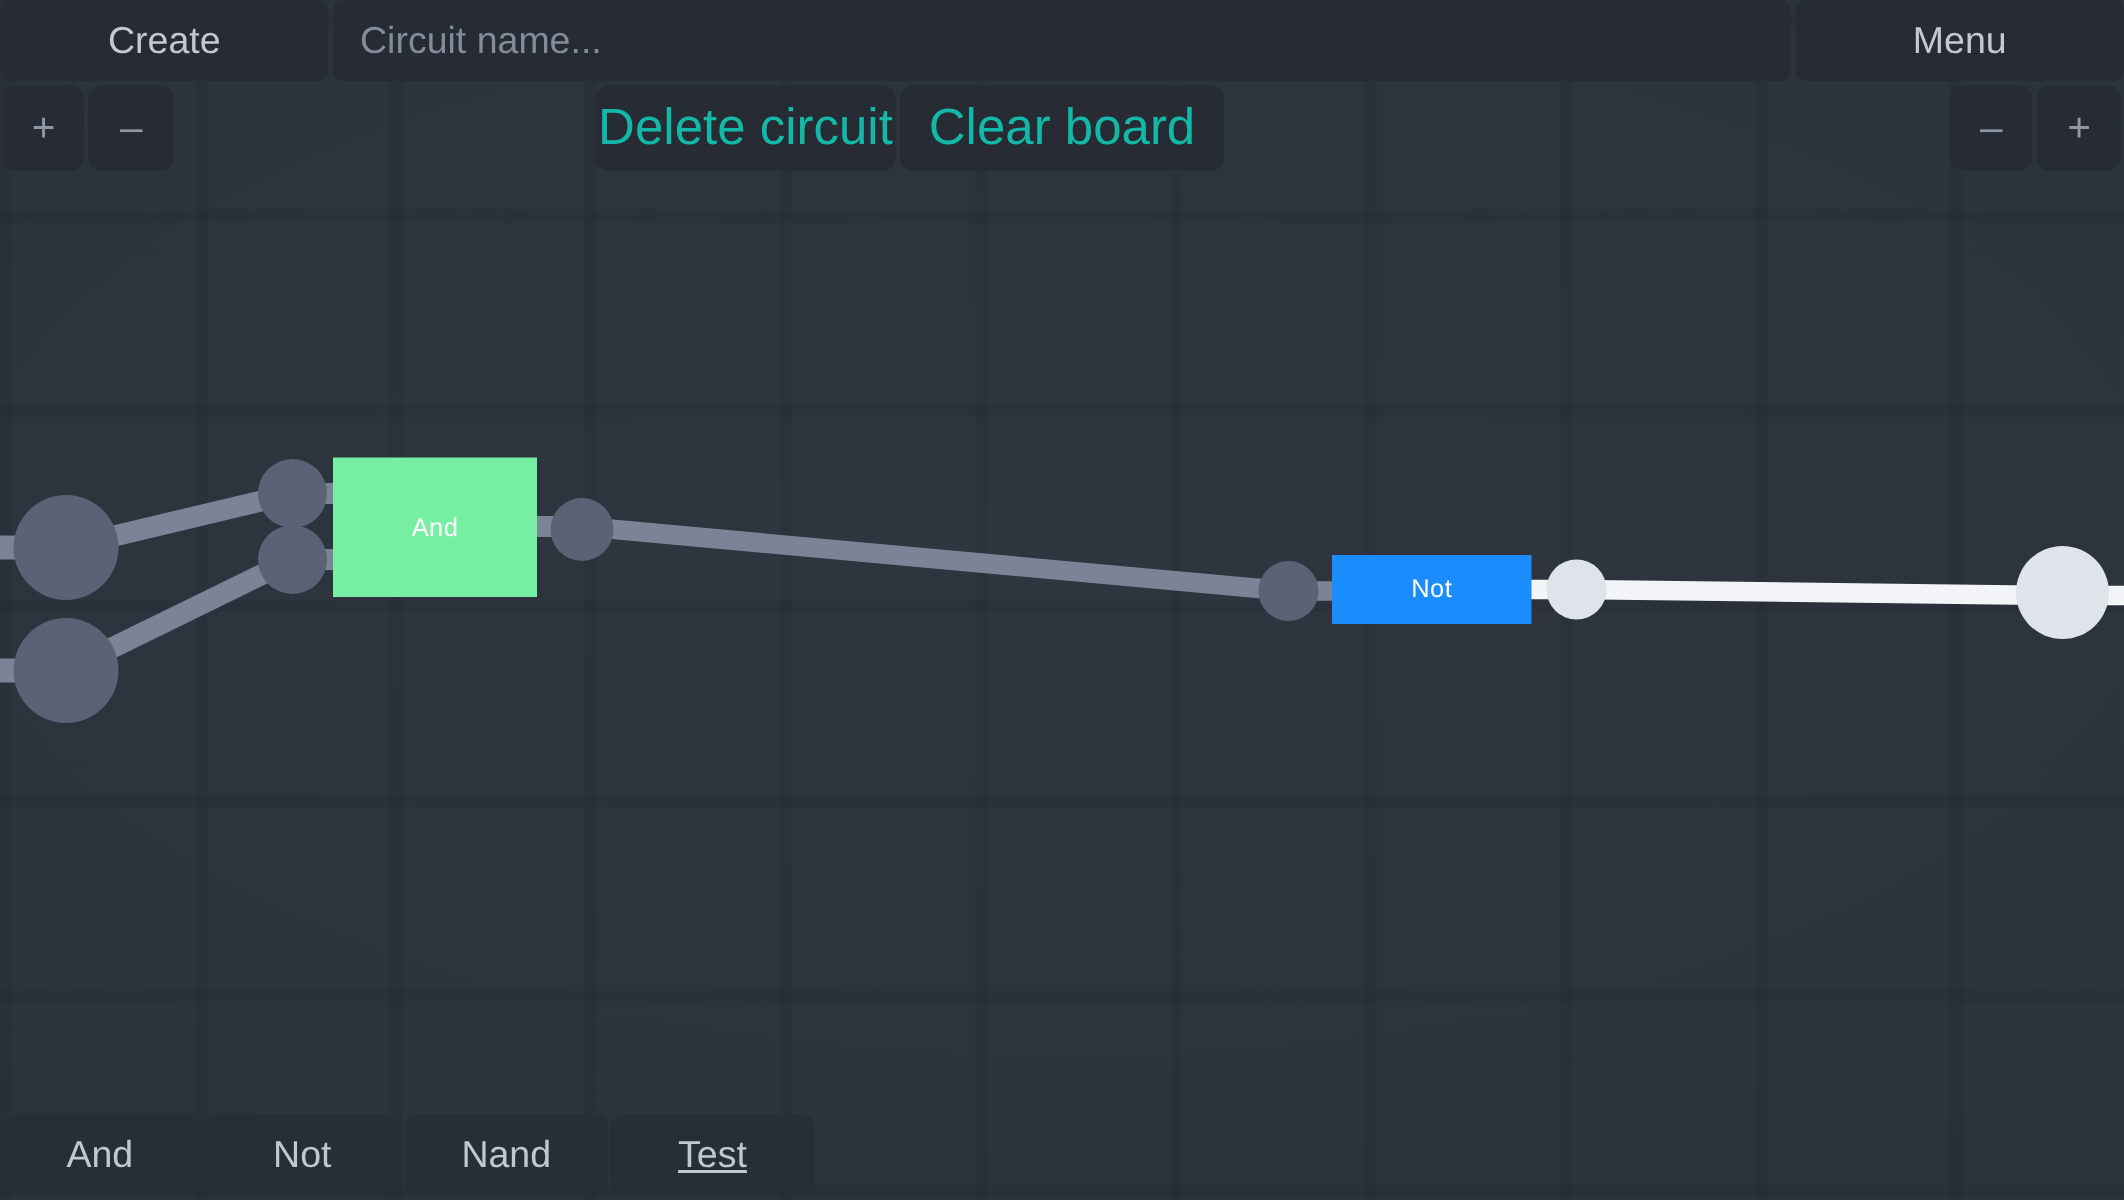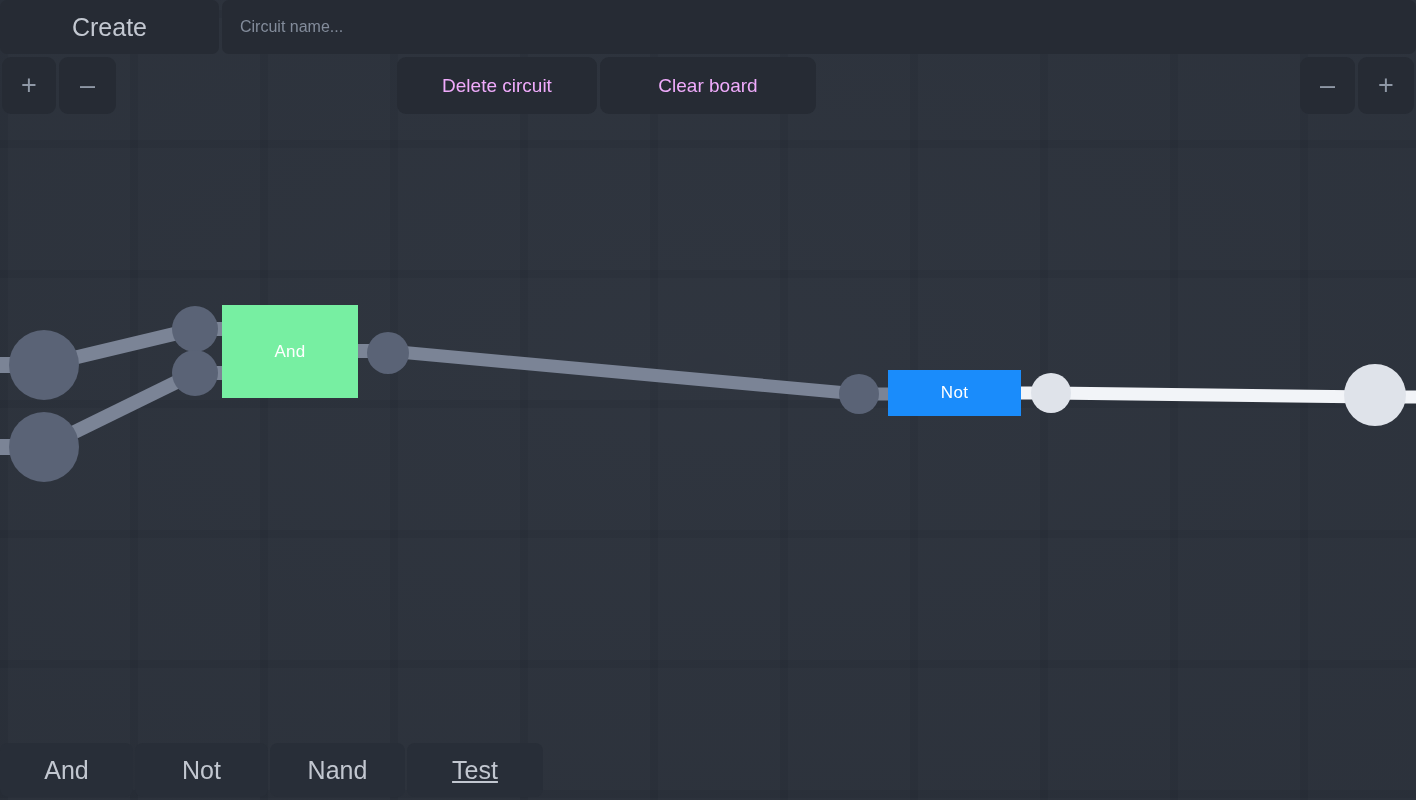--- a/index.html
+++ b/index.html
@@ -86,21 +86,21 @@
     user-select: none;
   }
   #create-button { width: 219px; }
   #circuit-name-input {
     flex: 1;
     background: #262b34;
     border: none;
     border-radius: 7px;
     color: #e6e9ee;
     font-family: "Liberation Sans", sans-serif;
-    font-size: 16px;
+    font-size: 25px;
     font-weight: 300;
     padding: 0 18px;
     outline: none;
   }
   #circuit-name-input::placeholder { color: #838c9b; font-weight: 300; }
   #menu-button { width: 219px; }
 
   
   #toolbar2 {
     position: absolute;
@@ -108,23 +108,23 @@
     width: 1416px; height: 57px;
     z-index: 20;
   }
   .t2 {
     position: absolute;
     top: 0;
     height: 57px;
     background: #262b34;
     border: none;
     border-radius: 9px;
-    color: #f0abfc;
-    font-family: "Liberation Sans", sans-serif;
-    font-size: 19px;
+    color: #14b8a6;
+    font-family: "Liberation Sans", sans-serif;
+    font-size: 34px;
     font-weight: 300;
     display: flex;
     align-items: center;
     justify-content: center;
     cursor: pointer;
     user-select: none;
   }
   .t2.sym { font-size: 27px; color: #8f98a6; }
 
   #zoom-in-left   { left: 2px;    width: 54px; }
@@ -198,20 +198,21 @@
         <div class="gate gate-and" style="left: 222px; top: 305px; width: 136px; height: 93px;">And</div>
         <div class="gate gate-not" style="left: 888px; top: 370px; width: 133px; height: 46px;">Not</div>
       </div>
   </div>
 
   <div id="topbar">
     <button class="tb-btn" id="create-button">Create</button>
 
     <input id="circuit-name-input" type="text" placeholder="Circuit name..." style="">
 
+    <button class="tb-btn" id="menu-button">Menu</button>
   </div>
 
   <div id="toolbar2">
     <button class="t2 sym" id="zoom-in-left">+</button>
     <button class="t2 sym" id="zoom-out-left">–</button>
     <button class="t2" id="delete-circuit">Delete circuit</button>
     <button class="t2" id="clear-board">Clear board</button>
     <button class="t2 sym" id="zoom-out-right">–</button>
     <button class="t2 sym" id="zoom-in-right">+</button>
   </div>

